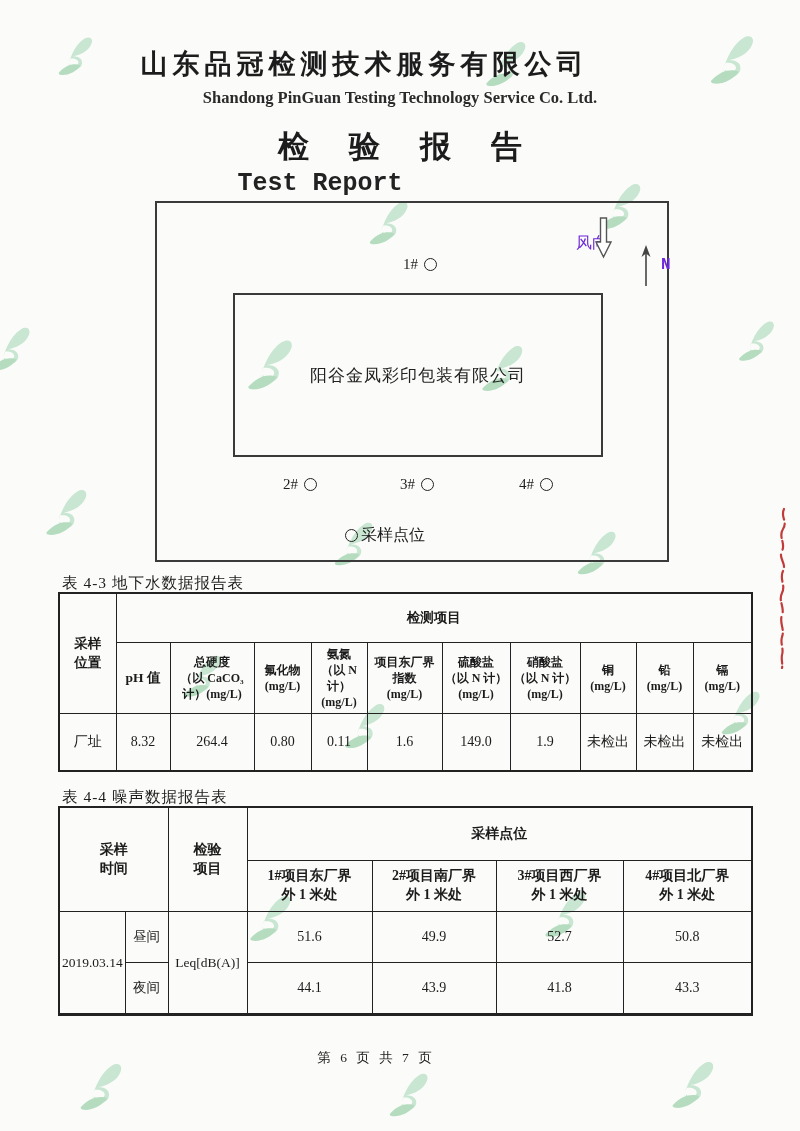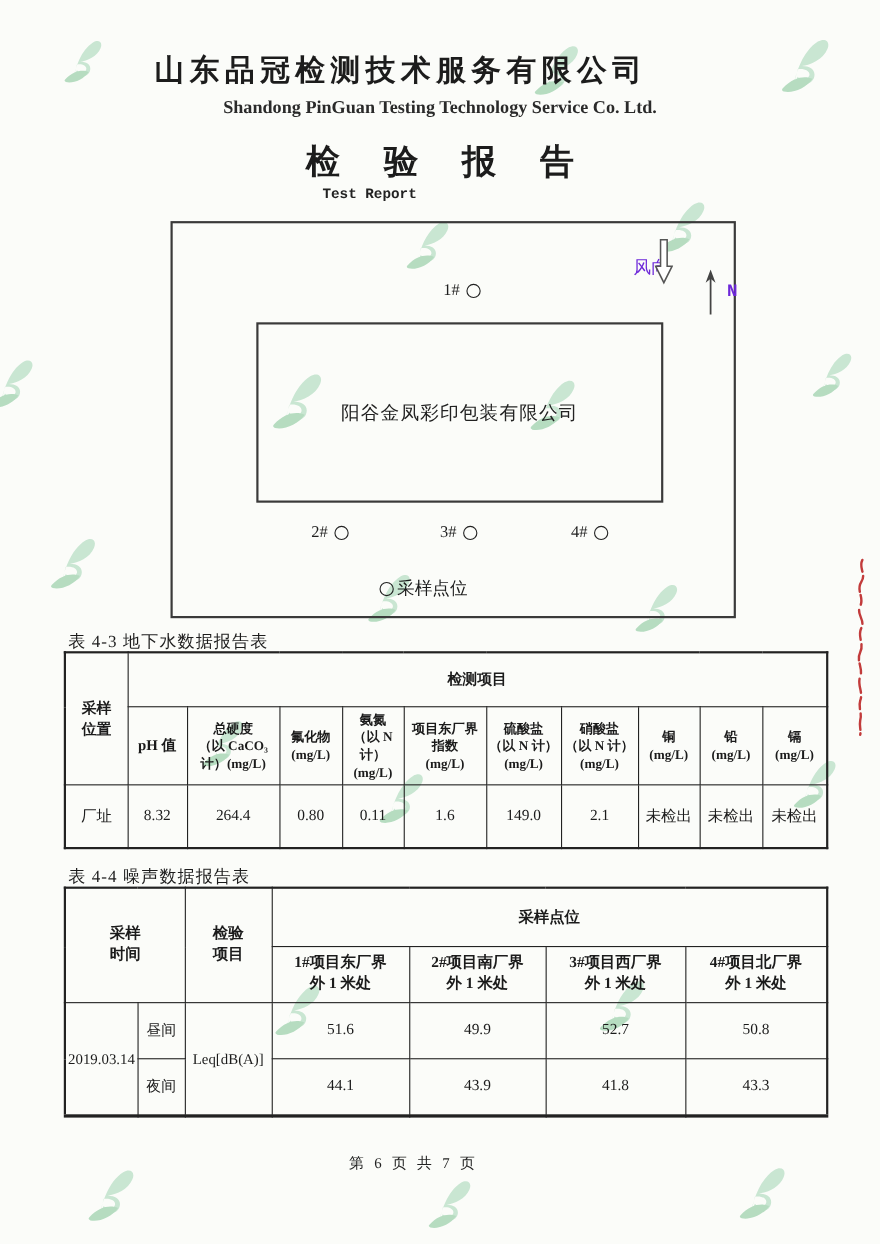--- a/index.html
+++ b/index.html
@@ -22,22 +22,22 @@
   .company-en{
     position:absolute;left:0;top:88px;width:800px;
     text-align:center;font-size:16.5px;font-weight:bold;color:#2a2a2a;
   }
   .title-cn{
     position:absolute;left:0;top:126px;width:800px;
     text-align:center;font-size:31px;font-weight:bold;
     letter-spacing:40px;padding-left:40px;box-sizing:border-box;
   }
   .title-en{
-    position:absolute;left:16px;top:169px;width:640px;
-    text-align:center;font-size:13px;
+    position:absolute;left:0;top:169px;width:640px;
+    text-align:center;font-size:25px;
     font-family:"Liberation Mono","DejaVu Sans Mono",monospace;
     font-weight:bold;color:#222;
   }
   
   .diagram{
     position:absolute;left:155px;top:201px;width:510px;height:357px;
     border:2px solid #3a3a3a;background:transparent;
   }
   .diagram .lbl{position:absolute;font-size:16px;color:#6d28d9;margin-left:36px;}
   .inner-box{
@@ -256,21 +256,21 @@
 (mg/L)</td>
     </tr>
     <tr class="r3">
       <td class="val">厂址</td>
       <td class="val">8.32</td>
       <td class="val">264.4</td>
       <td class="val">0.80</td>
       <td class="val">0.11</td>
       <td class="val">1.6</td>
       <td class="val">149.0</td>
-      <td class="val">2.1</td>
+      <td class="val">1.9</td>
       <td class="val">未检出</td>
       <td class="val">未检出</td>
       <td class="val">未检出</td>
     </tr>
   </tbody>
     </table>
 
   <div class="tbl-title" style="left:62px;top:787px">表 4-4 噪声数据报告表</div>
   <table class="rpt t44">
     <colgroup>

